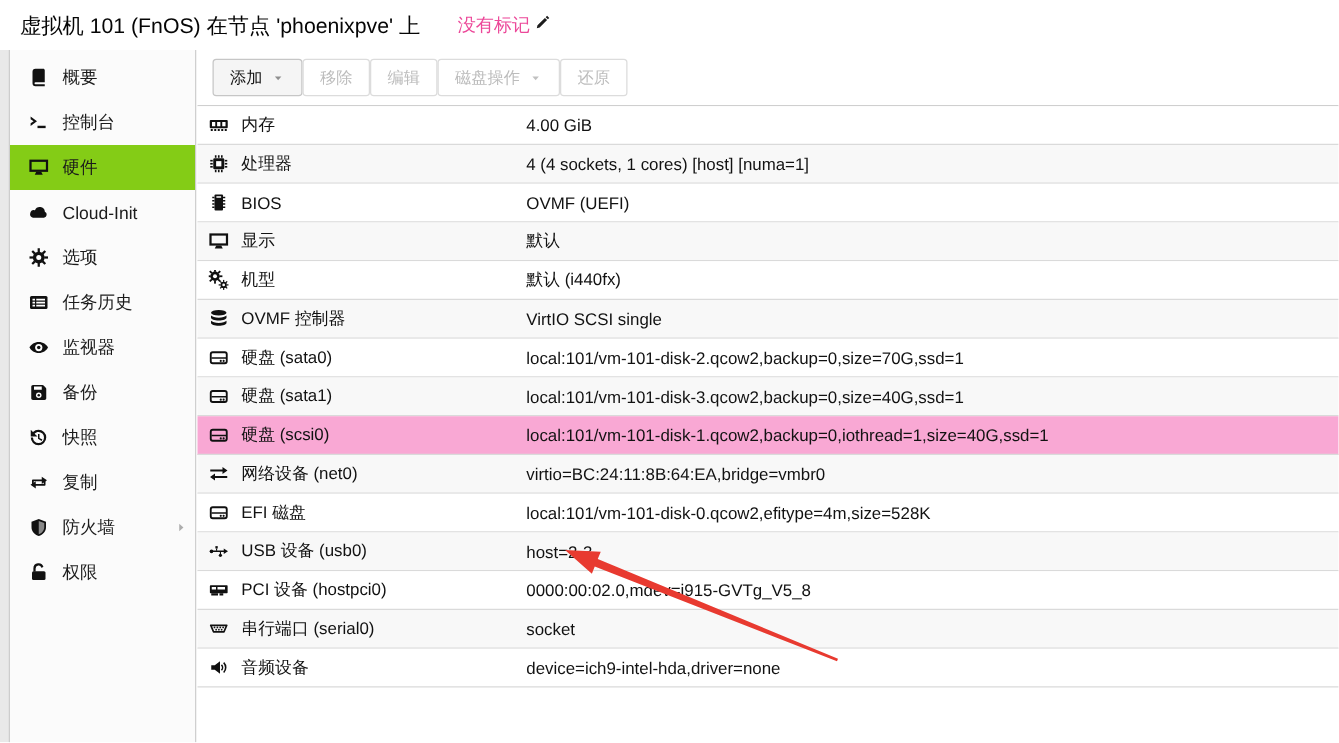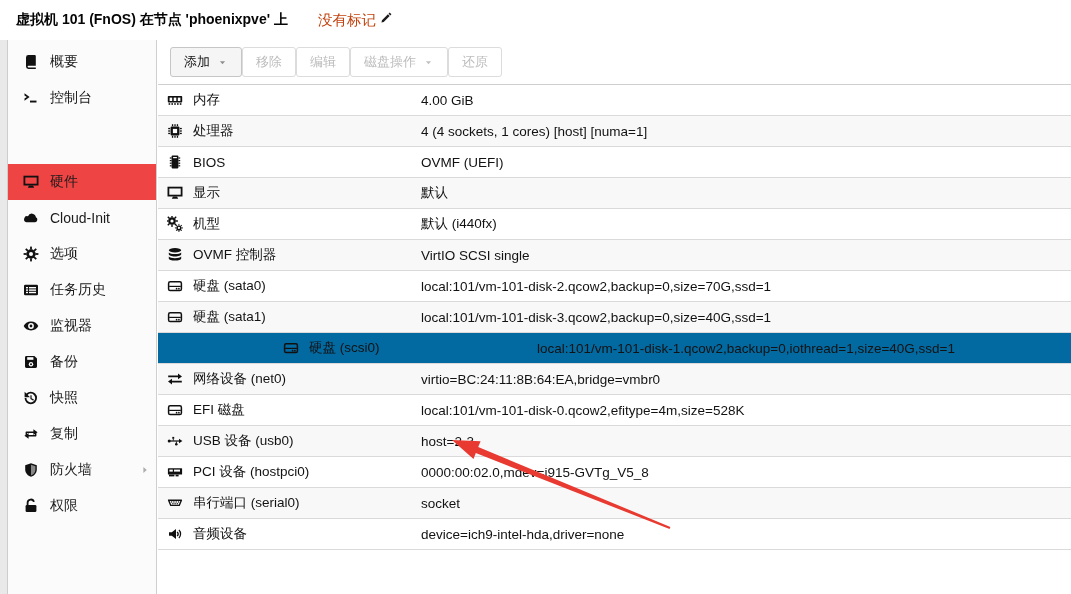--- a/index.html
+++ b/index.html
@@ -1,51 +1,51 @@
 <!DOCTYPE html>
 <html><head>
 <meta charset="utf-8">
 <style>
   html,body{margin:0;padding:0;background:#fff;}
   body{font-family:"Liberation Sans","DejaVu Sans",sans-serif;}
   .page{position:relative;width:1071px;height:594px;background:#fff;overflow:hidden;}
 
   
   .header{position:absolute;left:0;top:0;width:100%;height:40px;display:flex;align-items:center;background:#fff;}
-  .title{margin-left:16px;font-size:14px;color:#050505;font-weight:700;}
-  .tags{margin-left:30px;font-size:14.5px;color:#c2410c;}
+  .title{margin-left:16px;font-size:17px;color:#050505;font-weight:400;}
+  .tags{margin-left:30px;font-size:14.5px;color:#ec4899;}
   .tags-edit{margin-left:3px;display:flex;align-items:center;color:#1c1c1c;cursor:pointer;}
   .tags-edit svg{width:14px;height:14px;}
 
   
   .left-strip{position:absolute;left:0;top:40px;width:7px;height:554px;background:#e9e9e9;border-right:1px solid #cdcdcd;}
 
   
   .sidebar{position:absolute;left:8px;top:40px;width:149px;height:554px;background:#fbfbfb;border-right:1px solid #cfcfcf;box-sizing:border-box;padding-top:4px;}
   .sb-item{height:36px;display:flex;align-items:center;padding:0 6px 0 14px;font-size:14px;color:#1b1b1b;cursor:pointer;}
   .sb-item .icon{width:17px;height:17px;display:flex;align-items:center;justify-content:center;color:#111;flex:none;}
   .sb-item .icon svg{width:16px;height:16px;}
   .sb-label{margin-left:11px;white-space:nowrap;}
   .sb-sub{margin-left:auto;color:#adadad;display:flex;}
   .sb-sub svg{width:10px;height:10px;}
-  .sb-item.selected{background:#ef4444;margin-top:48px;}
+  .sb-item.selected{background:#84cc16;}
 
   
   .content{position:absolute;left:158px;top:40px;width:913px;height:554px;background:#fff;}
   .toolbar{height:45px;border-bottom:1px solid #cfcfcf;display:flex;align-items:center;padding-left:12px;box-sizing:border-box;}
   .btn{height:30px;padding:0 13px;border:1px solid #dcdcdc;border-radius:3px;background:#fff;color:#bcbcbc;font-size:13px;display:inline-flex;align-items:center;gap:7px;font-family:inherit;cursor:default;}
   .btn .caret{display:flex;color:#c0c0c0;}
   .btn .caret svg{width:11px;height:11px;}
   .btn.enabled{background:#f5f5f5;border-color:#c6c6c6;color:#141414;cursor:pointer;}
   .btn.enabled .caret{color:#8f8f8f;}
 
   
   .hw-row{height:31px;box-sizing:border-box;border-bottom:1px solid #dadada;display:flex;align-items:center;font-size:13.5px;color:#121212;background:#fff;}
   .hw-row.odd{background:#f8f8f8;}
-  .hw-row.selected{background:#0369a1;justify-content:center;}
+  .hw-row.selected{background:#f9a8d4;}
   .hw-icon{width:18px;height:18px;margin-left:8px;display:flex;align-items:center;justify-content:center;color:#101010;flex:none;}
   .hw-icon svg{width:16px;height:16px;}
   .hw-label{margin-left:9px;width:228px;flex:none;white-space:nowrap;}
   .hw-value{white-space:nowrap;}
 
   
   .arrow-overlay{position:absolute;left:0;top:0;width:1071px;height:594px;pointer-events:none;z-index:40;}
 </style>
 </head>
 <body>

